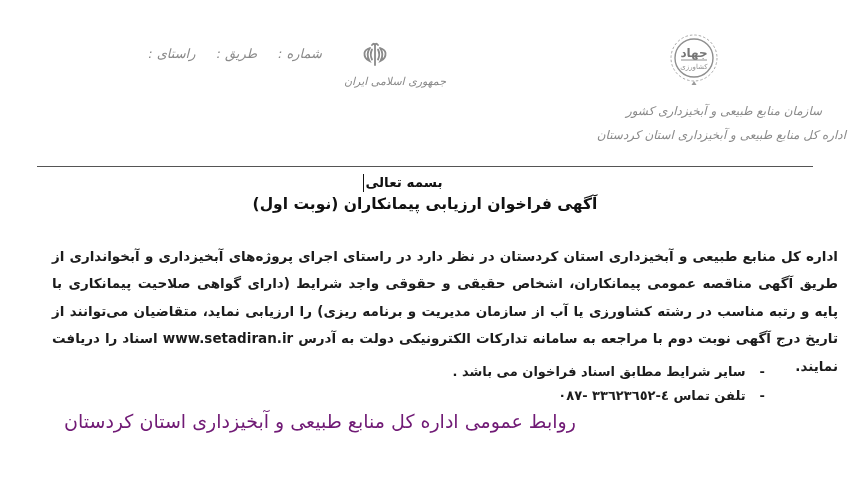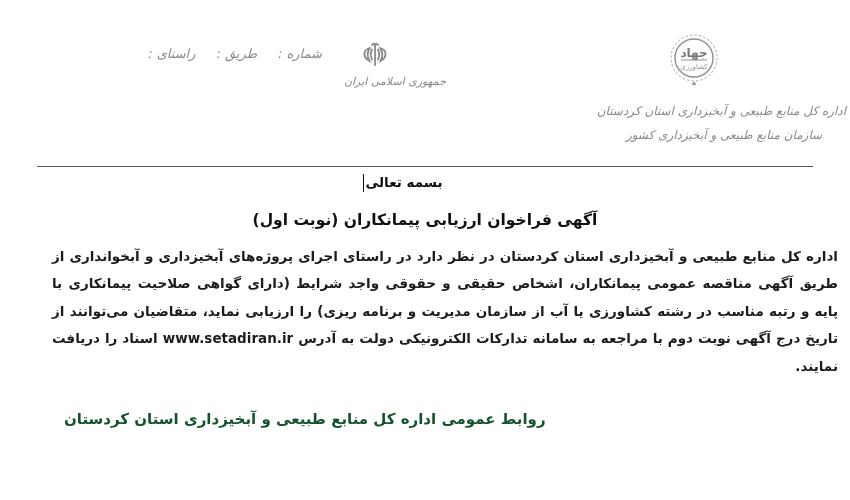--- a/index.html
+++ b/index.html
@@ -29,38 +29,38 @@
   .rule{position:absolute;top:166px;left:37px;right:37px;border:none;border-top:1px solid #555;margin:0;}
   
   .besmele{
     position:absolute;top:174px;left:0;right:0;text-align:center;direction:rtl;
     font-weight:bold;font-size:13.5px;color:#111;transform:translateX(-22px);
   }
   .cursor{display:inline-block;width:1px;height:18px;background:#111;vertical-align:middle;margin-right:1px;}
   
   .title{
     position:absolute;top:195px;left:0;right:0;text-align:center;direction:rtl;
-    font-weight:bold;font-size:15.5px;color:#111;margin-top:16px;
+    font-weight:bold;font-size:15.5px;color:#111;
   }
   
   .body-text{
     position:absolute;top:229px;left:12px;right:12px;direction:rtl;text-align:justify;
     font-size:13.5px;font-weight:bold;line-height:27.5px;color:#1c1c1c;margin-left:40px;
   }
   
   .bullets{
     position:absolute;top:364px;right:85px;margin:0;padding:0;list-style:none;direction:rtl;
     font-size:13px;font-weight:bold;color:#1c1c1c;
   }
   .bullets li{margin-bottom:9px;white-space:nowrap;}
   .bullets li::before{content:"-";margin-left:14px;}
   
   .footer-line{
-    position:absolute;top:410px;left:64px;direction:rtl;font-size:15px;font-weight:bold;
-    color:#14532d;white-space:nowrap;
+    position:absolute;top:410px;left:64px;direction:rtl;font-size:19px;font-weight:normal;
+    color:#701a75;white-space:nowrap;
   }
 </style>
 </head>
 <body>
 
 <div class="page">
 
   <div class="meta">
     <div class="meta-label">شماره :</div>
     <div class="meta-label">طریق :</div>
@@ -85,30 +85,34 @@
   <svg class="jihad-logo" viewBox="0 0 52 56">
     <circle cx="26" cy="26" r="23" fill="none" stroke="#aaaaaa" stroke-width="1" stroke-dasharray="2.5 2"></circle>
     <circle cx="26" cy="26" r="19" fill="none" stroke="#8f8f8f" stroke-width="1.4"></circle>
     <text x="26" y="25" font-size="12" font-weight="bold" text-anchor="middle" fill="#777777">جهاد</text>
     <line x1="13" y1="28" x2="39" y2="28" stroke="#8f8f8f" stroke-width="1"></line>
     <text x="26" y="37" font-size="7" text-anchor="middle" fill="#8f8f8f">کشاورزی</text>
     <path d="M26 49 l-2.5 4 h5 z" fill="#9a9a9a"></path>
   </svg>
 
   <div class="org-lines">
+    <div>سازمان منابع طبیعی و آبخیزداری کشور</div>
     <div>اداره کل منابع طبیعی و آبخیزداری استان کردستان</div>
-    <div>سازمان منابع طبیعی و آبخیزداری کشور</div>
   </div>
 
   <hr class="rule">
 
   <div class="besmele">
     <span>بسمه تعالی</span><span class="cursor"></span>
   </div>
 
   <div class="title">آگهی فراخوان ارزیابی پیمانکاران (نوبت اول)</div>
 
   <p class="body-text">اداره کل منابع طبیعی و آبخیزداری استان کردستان در نظر دارد در راستای اجرای پروژه‌های آبخیزداری و آبخوانداری از طریق آگهی مناقصه عمومی پیمانکاران، اشخاص حقیقی و حقوقی واجد شرایط (دارای گواهی صلاحیت پیمانکاری با پایه و رتبه مناسب در رشته کشاورزی یا آب از سازمان مدیریت و برنامه ریزی) را ارزیابی نماید، متقاضیان می‌توانند از تاریخ درج آگهی نوبت دوم با مراجعه به سامانه تدارکات الکترونیکی دولت به آدرس www.setadiran.ir اسناد را دریافت نمایند.</p>
 
+  <ul class="bullets">
+    <li>سایر شرایط مطابق اسناد فراخوان می باشد .</li>
+    <li>تلفن تماس ٤-٣٣٦٢٣٦٥٢ -٠٨٧</li>
+  </ul>
 
   <div class="footer-line">روابط عمومی اداره کل منابع طبیعی و آبخیزداری استان کردستان</div>
 
 </div>
 
 </body></html>

